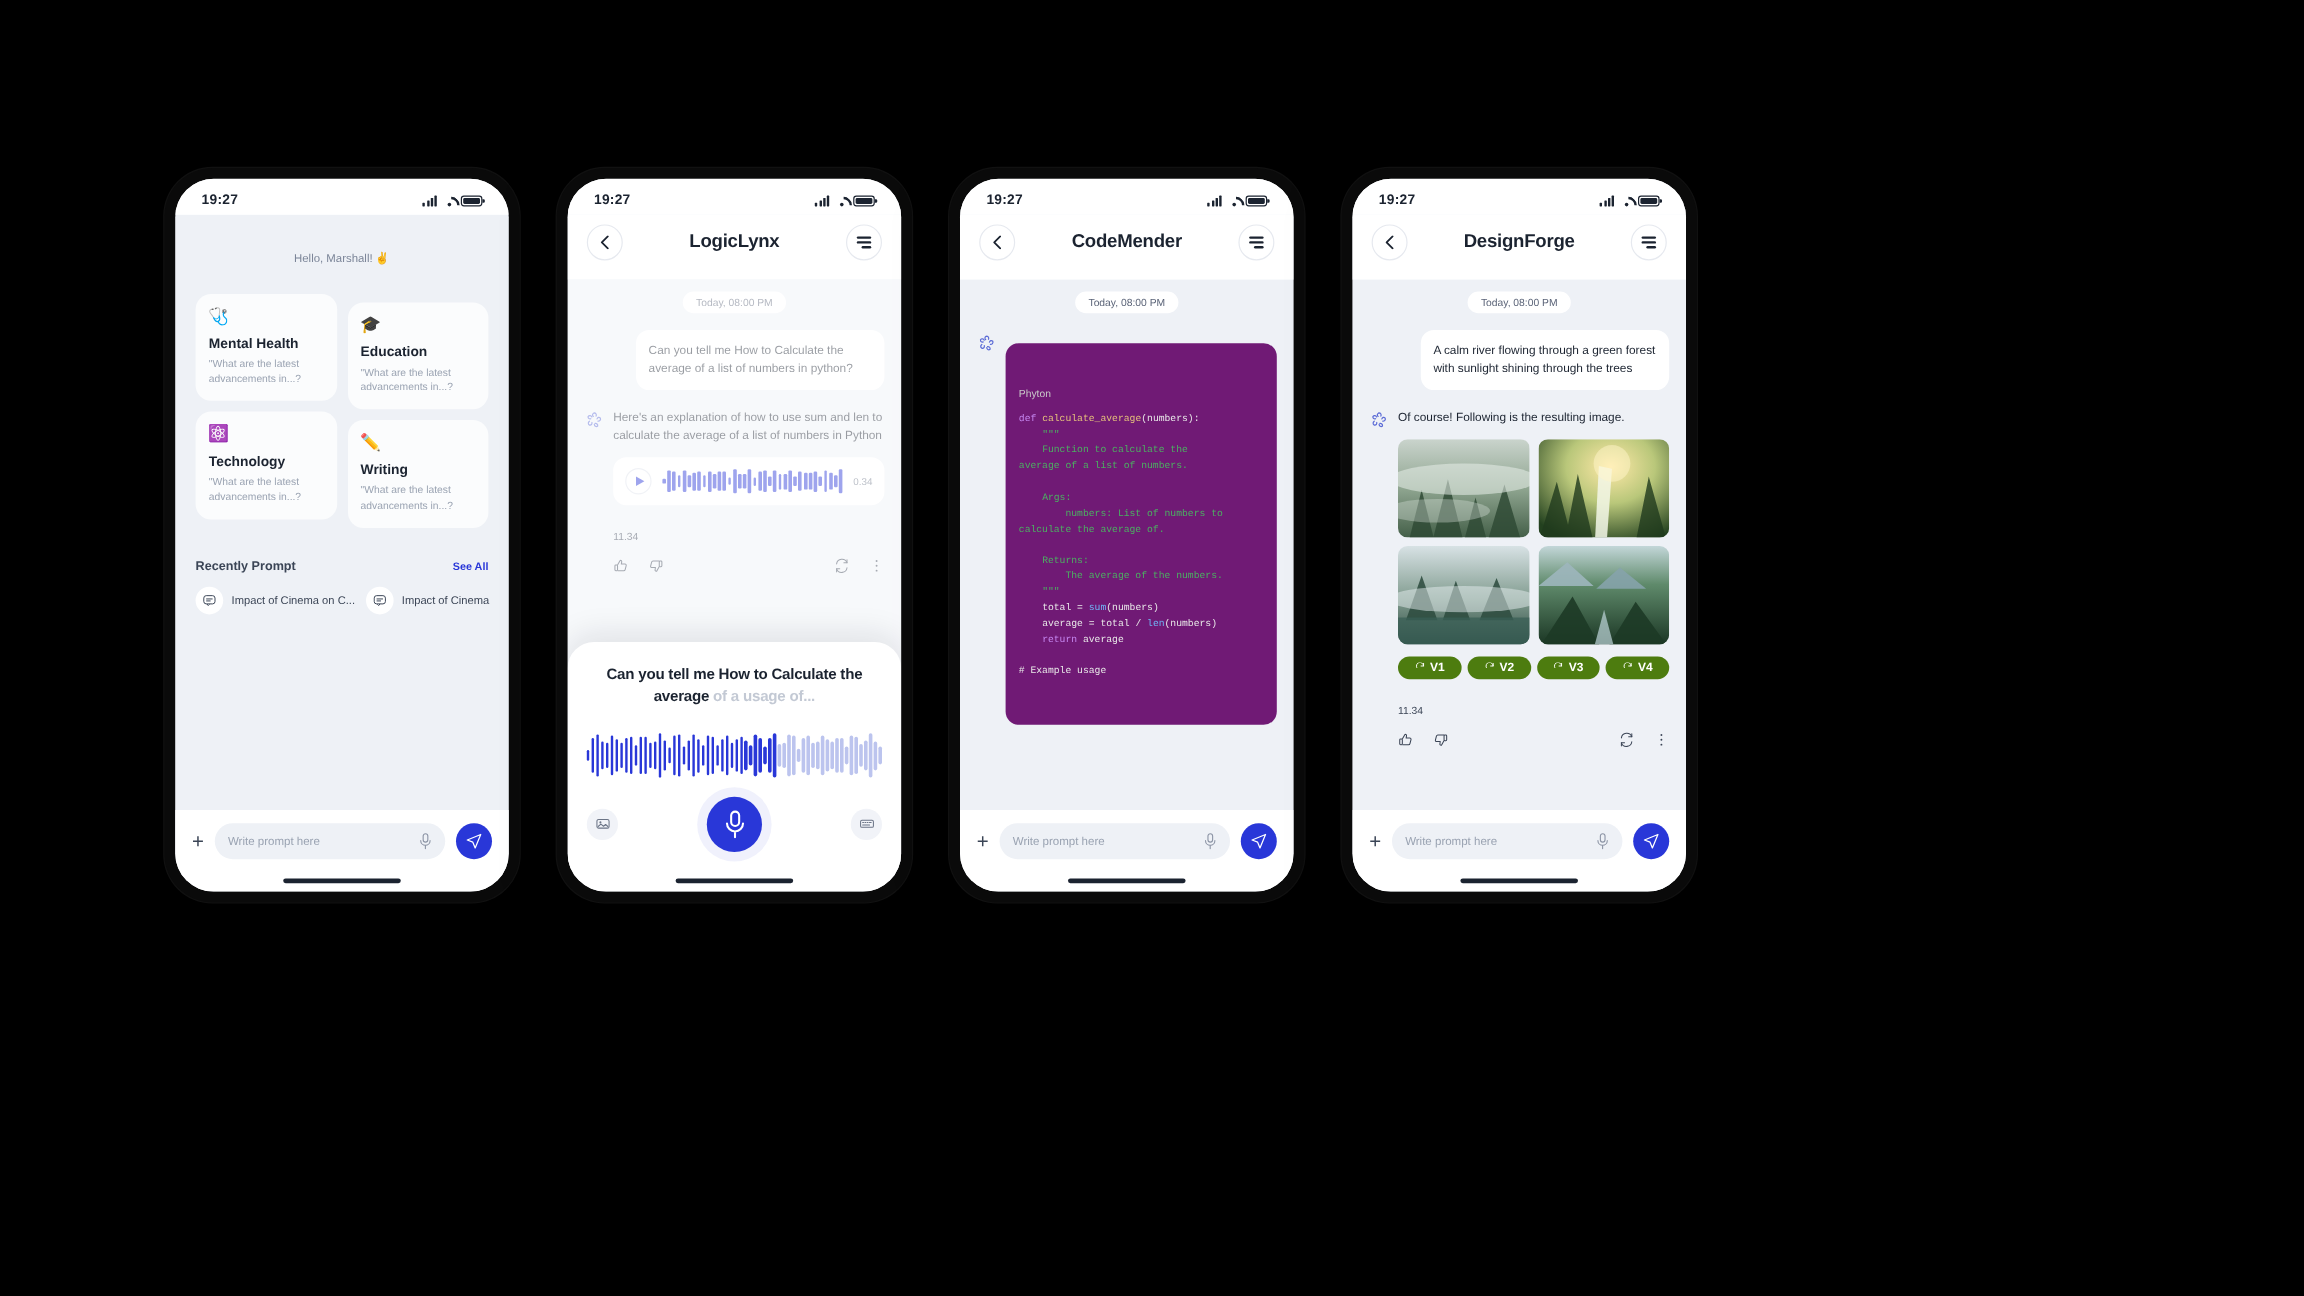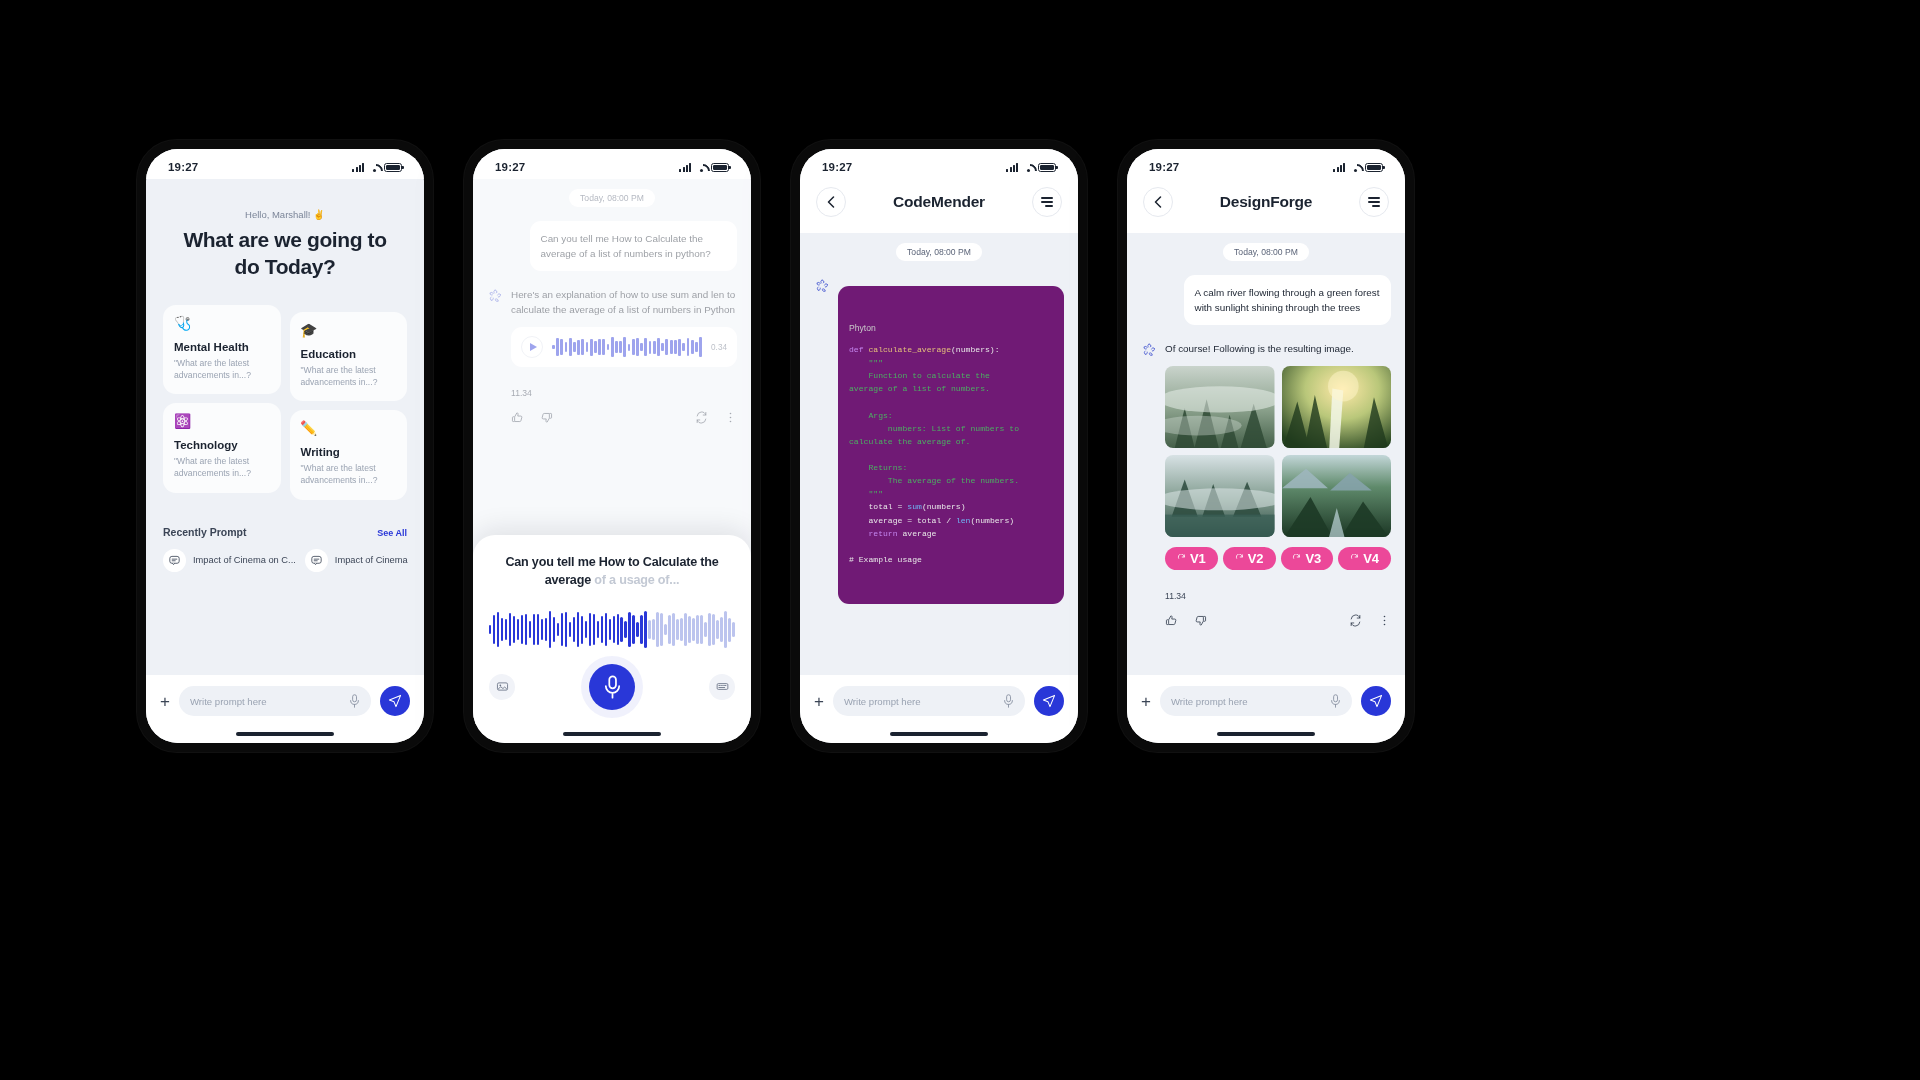--- a/index.html
+++ b/index.html
@@ -164,22 +164,22 @@
   }
   .code .lang { color: #c9c9c9; font-family: "Liberation Sans", sans-serif; font-size: 8.6px; display:block; margin-bottom: 7px;}
   .k { color: #c586f0; } .fn { color: #e5c07b; } .cm { color: #4caf62; }
   .bi { color: #6fb5f5; } .pl { color: #e8e8e8; }
 
   
   .imggrid { display: grid; grid-template-columns: 1fr 1fr; gap: 7px; margin-top: 10px; }
   .imgcell { height: 82px; border-radius: 8px; overflow: hidden; position: relative; }
   .vbtns { display: flex; gap: 5px; margin-top: 10px; }
   .vbtn {
-    background: #ec4899; color: #fff; border-radius: 20px;
-    font-size: 13px; font-weight: 700;
+    background: #4d7c0f; color: #fff; border-radius: 20px;
+    font-size: 10px; font-weight: 700;
     padding: 4px 9px; display: flex; align-items: center; gap: 4px; flex: 1; justify-content: center;
   }
 
   
   .composer {
     flex: none; background: #fff; padding: 11px 14px 9px 14px;
     display: flex; align-items: center; gap: 9px;
   }
   .plus { font-size: 17px; color: #3b4556; line-height: 1; flex: none; font-weight: 300;}
   .inputwrap {
@@ -242,21 +242,20 @@
           <div class="wifi"></div>
           <div class="batt">
               <i></i>
             </div>
         </div>
       </div>
 
 
       <div class="body">
         <div class="greet">Hello, Marshall! ✌️</div>
-        <div class="headline">What are we going to do Today?</div>
 
         <div class="cards">
           <div class="col">
             <div class="card">
               <div class="card-ico">🩺</div>
               <div class="card-t">Mental Health</div>
               <div class="card-s">"What are the latest advancements in...?</div>
             </div>
             <div class="card">
               <div class="card-ico">⚛️</div>
@@ -339,20 +338,35 @@
               <i></i>
               <i></i>
             </div>
           <div class="wifi"></div>
           <div class="batt">
               <i></i>
             </div>
         </div>
       </div>
 
+      <div class="appbar">
+        <div class="circ-btn">
+          <svg width="8" height="12" viewBox="0 0 8 12">
+              <path d="M6.5 1L1.5 6l5 5" stroke="#1b2330" stroke-width="1.5" fill="none" stroke-linecap="round" stroke-linejoin="round"></path>
+            </svg>
+        </div>
+        <div class="app-title">LogicLynx</div>
+        <div class="circ-btn">
+          <span class="hamb">
+              <span></span>
+              <span></span>
+              <span></span>
+            </span>
+        </div>
+      </div>
 
       <div class="body">
         <div class="chat">
           <div class="daypill">Today, 08:00 PM</div>
           <div class="bub-user">Can you tell me How to Calculate the average of a list of numbers in python?</div>
           <div class="ai-row">
             <div class="ai-logo">
               <svg width="16" height="16" viewBox="0 0 24 24">
                   <path d="M12 3.2c2.6 0 3.4 2.1 2.6 3.9M12 3.2c-2.4 1-2.2 3.2-.8 4.4M20 9.6c.8 2.5-1 4-3 3.9M20 9.6c-1.8-1.8-3.6-.7-4.2 1M16.6 19.6c-2.1 1.6-4-.2-4.2-2.2M16.6 19.6c.5-2.5-1.4-3.5-3.2-3.3M6.4 18.4c-2.3-1.3-1.7-3.7-.1-4.9M6.4 18.4c2.5.4 3.4-1.6 3-3.3M4.6 7.8c1.5-2.2 3.8-1.4 4.7.4M4.6 7.8c-.3 2.5 1.8 3.2 3.4 2.6" stroke="#5b6bd6" stroke-width="1.5" fill="none" stroke-linecap="round"></path>
                 </svg>

